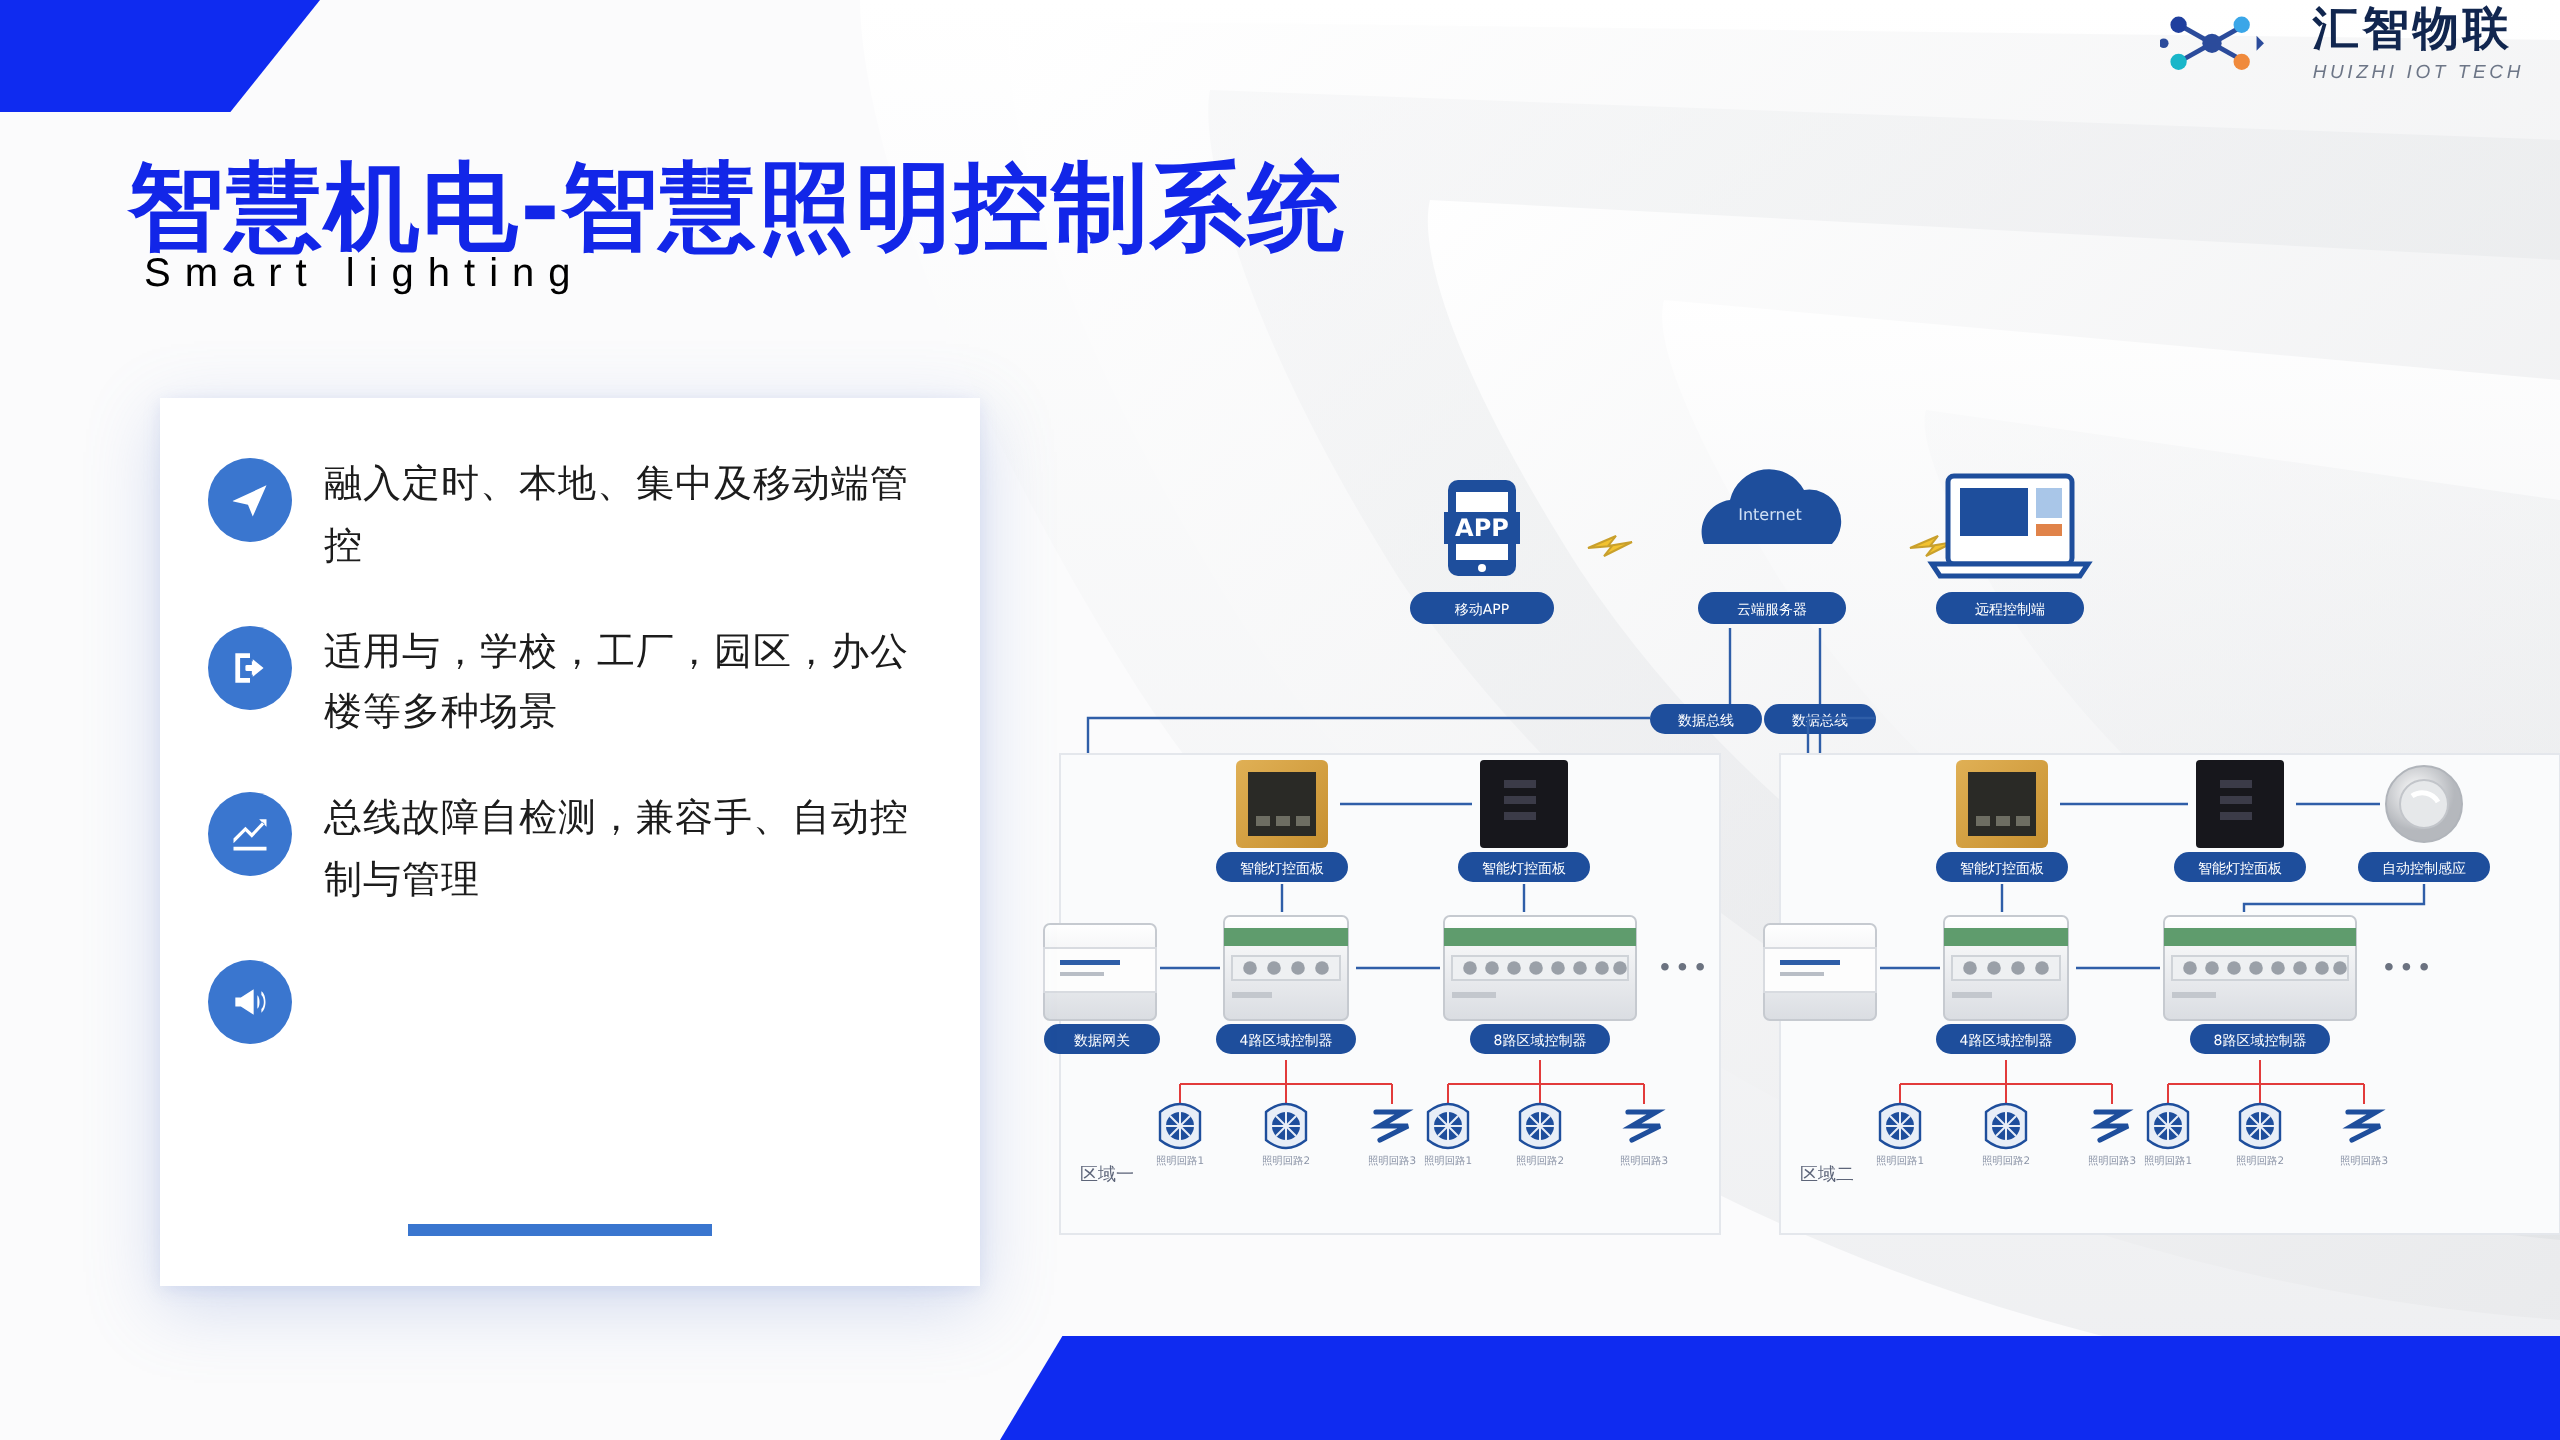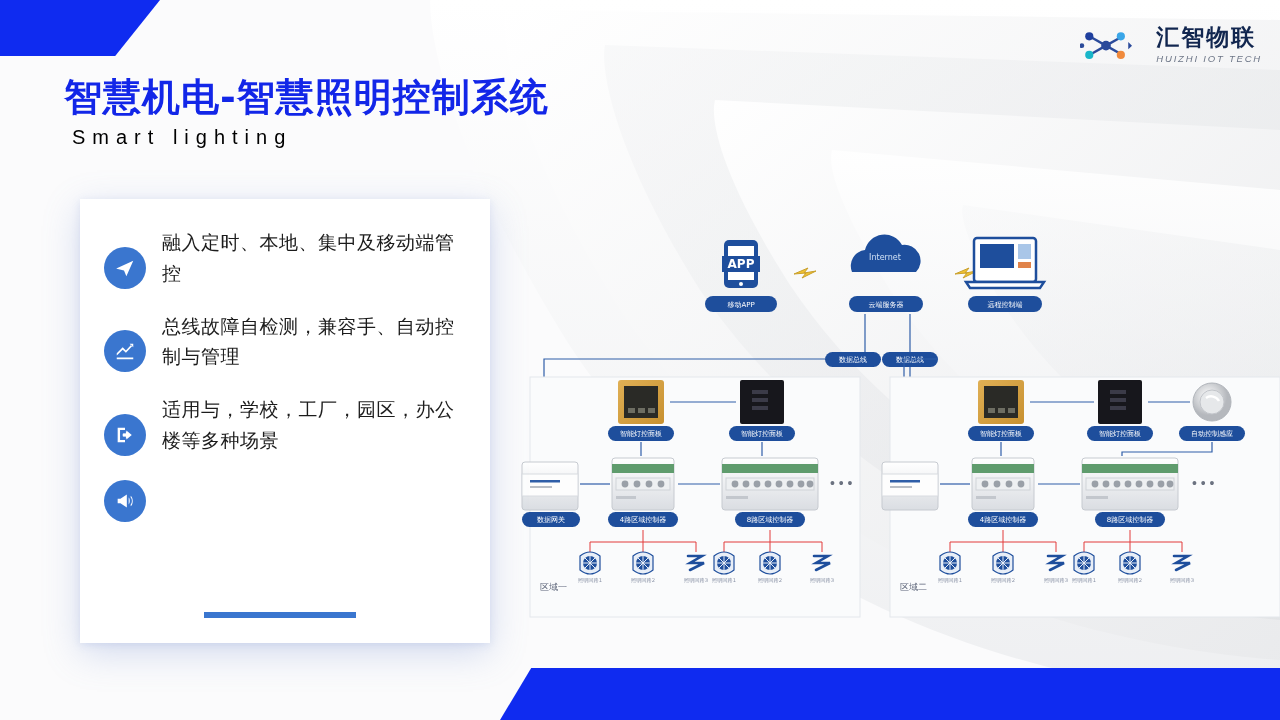--- a/index.html
+++ b/index.html
@@ -15,42 +15,42 @@
              background:linear-gradient(180deg,#fdfdfd 0%,#f6f6f6 40%,#fbfbfb 100%); }
   .bg-wrap svg { position:absolute; top:0; left:0; width:1280px; height:720px; }
 
   
   .corner-tl { position:absolute; top:0; left:0; width:160px; height:56px;
       background:#0f2bf0; clip-path:polygon(0 0,100% 0,72% 100%,0 100%); z-index:4; }
   .corner-br { position:absolute; bottom:0; left:500px; width:780px; height:52px;
       background:#0f2bf0; clip-path:polygon(4% 0,100% 0,100% 100%,0 100%); z-index:4; }
 
   
-  .logo { position:absolute; top:26px; right:18px; display:flex; align-items:flex-end;
+  .logo { position:absolute; top:4px; right:18px; display:flex; align-items:flex-start;
           gap:24px; z-index:6; }
   .logo-mark { width:52px; height:36px; }
   .logo-text { display:flex; flex-direction:column; line-height:1; }
   .logo-cn { font-size:23px; font-weight:bold; color:#11264f; letter-spacing:2px;
              font-family:"DejaVu Sans",sans-serif; }
   .logo-en { font-size:9.5px; color:#6d7687; letter-spacing:1.8px; margin-top:5px;
              font-weight:normal; font-style:italic; }
 
   
-  .title { position:absolute; left:64px; top:72px; font-size:38px; font-weight:bold;
+  .title { position:absolute; left:64px; top:72px; font-size:48px; font-weight:bold;
       color:#1226e8; letter-spacing:1px; z-index:6;
       font-family:"DejaVu Sans",sans-serif; white-space:nowrap; }
   .subtitle { position:absolute; left:72px; top:126px; font-size:20px; color:#000000;
       letter-spacing:7px; z-index:6; font-family:"Liberation Sans",sans-serif; }
 
   
   .card { position:absolute; left:80px; top:199px; width:410px; height:444px;
       background:#ffffff; z-index:6;
       box-shadow:0 10px 34px rgba(120,145,210,.30), 0 2px 8px rgba(120,145,210,.18); }
   .card-inner { padding:28px 24px 0 24px; }
-  .feature { display:flex; align-items:flex-end; gap:16px; margin-bottom:22px; }
+  .feature { display:flex; align-items:flex-start; gap:16px; margin-bottom:22px; }
   .f-icon { flex:0 0 auto; width:42px; height:42px; border-radius:50%;
             background:#3a76cf; display:flex; align-items:center; justify-content:center;
             margin-top:2px; }
   .f-icon svg { width:22px; height:22px; fill:#fff; }
   .f-text { font-size:19px; line-height:1.62; color:#1c1c1c;
             font-family:"DejaVu Sans",sans-serif; letter-spacing:.5px; }
   .card-underline { position:absolute; left:124px; bottom:25px; width:152px; height:6px;
                     background:#3a76cf; }
 
   
@@ -133,34 +133,34 @@
         <svg viewBox="0 0 24 24">
             <path d="M2.5 12.5 21 4 13.5 21l-2.6-6.4L3 12.8z M11 14.6 21 4l-6.3 12.1z"></path>
           </svg>
       </span>
       <span class="f-text">融入定时、本地、集中及移动端管控</span>
     </div>
 
     <div class="feature">
       <span class="f-icon">
         <svg viewBox="0 0 24 24">
-            <path d="M3 19h18v2H3z M3 17 9.5 10.5 13 14 20 6.5l0 0-1.2-1.2L13 11.5 9.5 8 3 14.5z M17 4h4v4l-1.5-1.5L17 4z"></path>
-          </svg>
-      </span>
-      <span class="f-text">总线故障自检测，兼容手、自动控制与管理</span>
-    </div>
-
-    <div class="feature">
-      <span class="f-icon">
-        <svg viewBox="0 0 24 24">
             <path d="M4 4h8v2.6H6.6v10.8H12V20H4z M13 8l4 4-4 4v-2.7H9.5v-2.6H13z"></path>
             <path d="M13.5 7.2 19.4 12l-5.9 4.8v-3.1h-3.6v-3.4h3.6z"></path>
           </svg>
       </span>
       <span class="f-text">适用与，学校，工厂，园区，办公楼等多种场景</span>
+    </div>
+
+    <div class="feature">
+      <span class="f-icon">
+        <svg viewBox="0 0 24 24">
+            <path d="M3 19h18v2H3z M3 17 9.5 10.5 13 14 20 6.5l0 0-1.2-1.2L13 11.5 9.5 8 3 14.5z M17 4h4v4l-1.5-1.5L17 4z"></path>
+          </svg>
+      </span>
+      <span class="f-text">总线故障自检测，兼容手、自动控制与管理</span>
     </div>
 
     <div class="feature">
       <span class="f-icon">
         <svg viewBox="0 0 24 24">
             <path d="M4 9.5v5h3l7 4.5V5L7 9.5z M16 8.3c1.6 1 1.6 6.4 0 7.4V8.3z M18.2 6.2c3 2 3 9.6 0 11.6v-2c1.8-1.6 1.8-6 0-7.6z"></path>
           </svg>
       </span>
     </div>
 

